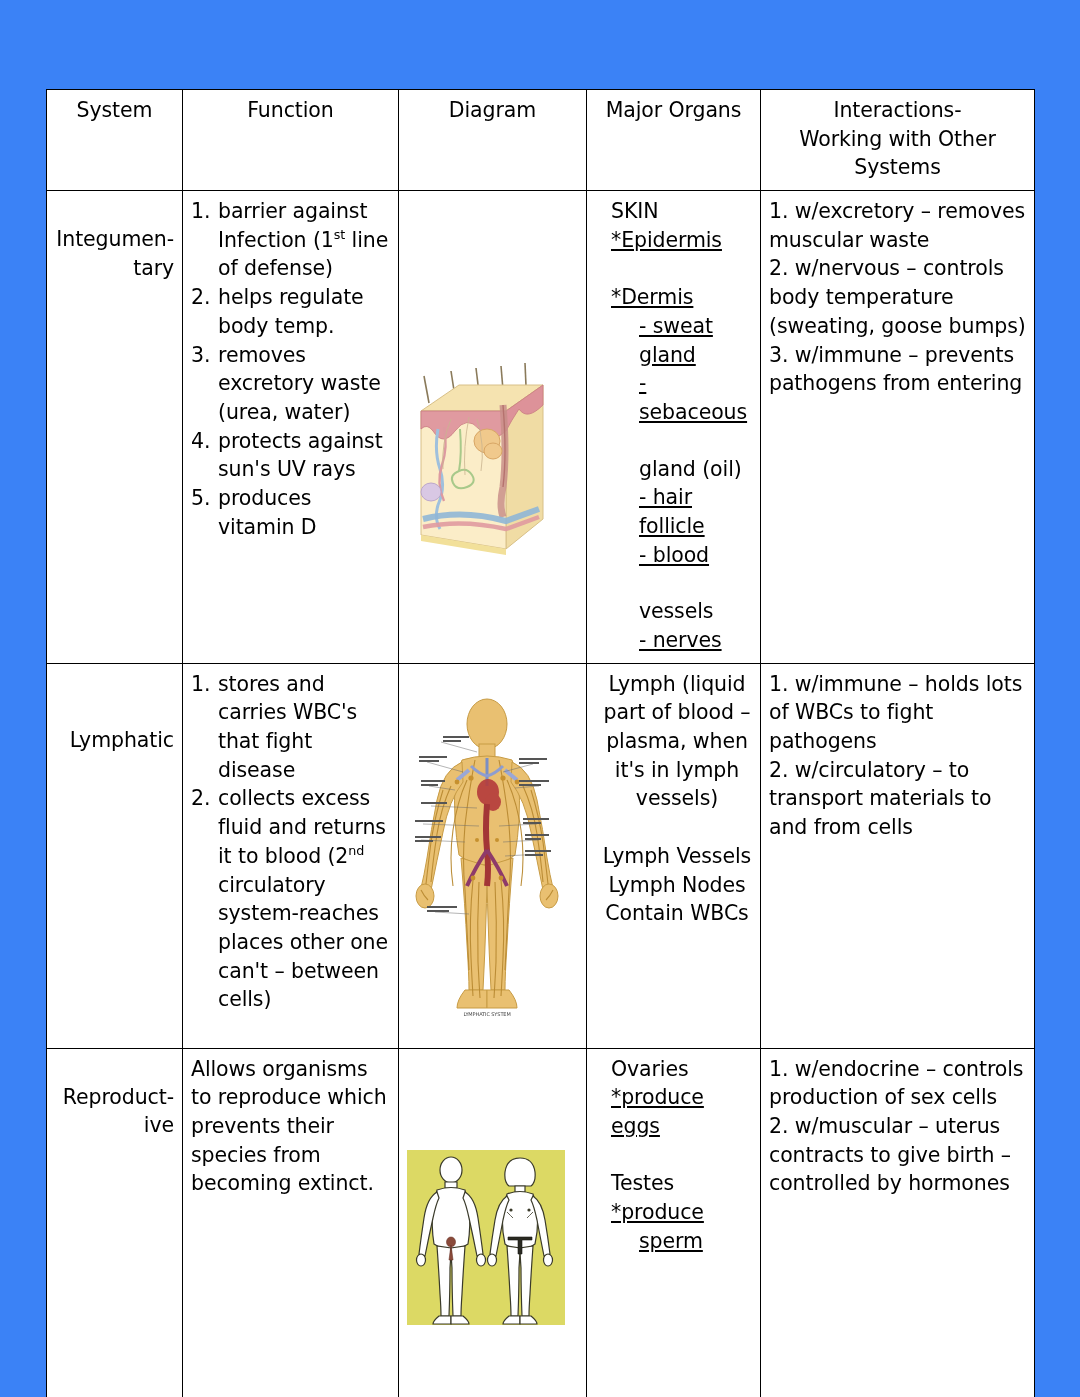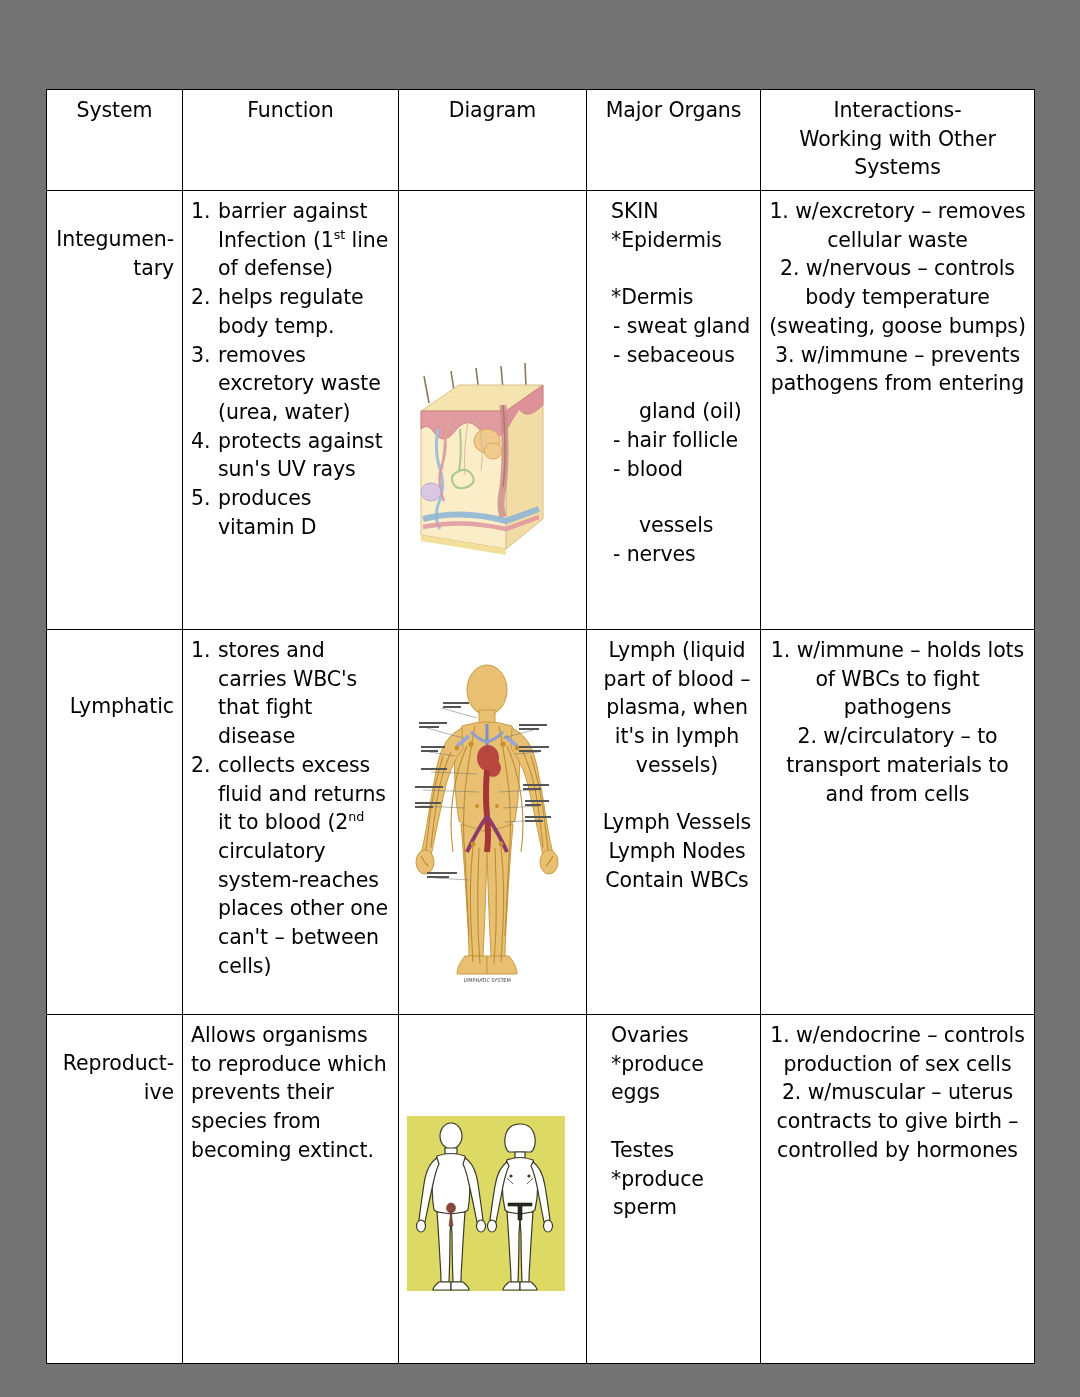--- a/index.html
+++ b/index.html
@@ -15,21 +15,21 @@
     color: #000000;
     position: relative;
     overflow: hidden;
   }
 
   .page {
     position: absolute;
     left: 0; top: 0;
     width: 1080px;
     height: 1397px;
-    background: #737373;
+    background: #3b82f6;
   }
 
   table.systems-table {
     position: absolute;
     left: 46px;
     top: 89px;
     width: 988px;
     border-collapse: collapse;
     table-layout: fixed;
     background: #fff;
@@ -95,30 +95,30 @@
 
   sup {
     font-size: 0.62em;
     vertical-align: super;
     line-height: 0;
   }
 
   
   .organs-block { margin: 0; }
   .organs-block .lvl0 { margin-left: 16px; }
-  .organs-block .lvl1 { margin-left: 16px; }
-  .organs-block .lvl2 { margin-left: 18px; }
+  .organs-block .lvl1 { margin-left: 16px; text-decoration: underline; }
+  .organs-block .lvl2 { margin-left: 44px; text-decoration: underline; }
   .organs-block .lvl3 { margin-left: 44px; margin-top: 28px; }
   .organs-block .blank { height: 1.40em; }
   td.organs-center { text-align: center; }
   td.organs-center .organs-block div { margin-left: 7px; }
 
   
   .inter-list { margin: 0; }
-  .inter-list div { margin: 0; text-align: center; }
+  .inter-list div { margin: 0; }
 
   
   td.diagram-cell {
     text-align: center;
     vertical-align: top;
     padding: 0;
   }
   .fig-wrap { display: block; margin: 0 auto; }
 
   
@@ -240,21 +240,21 @@
             <div class="lvl2">- hair follicle</div>
             <div class="lvl2">- blood</div>
             <div class="lvl3">vessels</div>
             <div class="lvl2">- nerves</div>
           </div>
         </td>
 
         <td>
           <div class="inter-list">
             <div>1. w/excretory – removes</div>
-            <div>cellular waste</div>
+            <div>muscular waste</div>
             <div>2. w/nervous – controls</div>
             <div>body temperature</div>
             <div>(sweating, goose bumps)</div>
             <div>3. w/immune – prevents</div>
             <div>pathogens from entering</div>
           </div>
         </td>
       </tr>
 
       <tr class="row-lymphatic" style="height:385px;">

